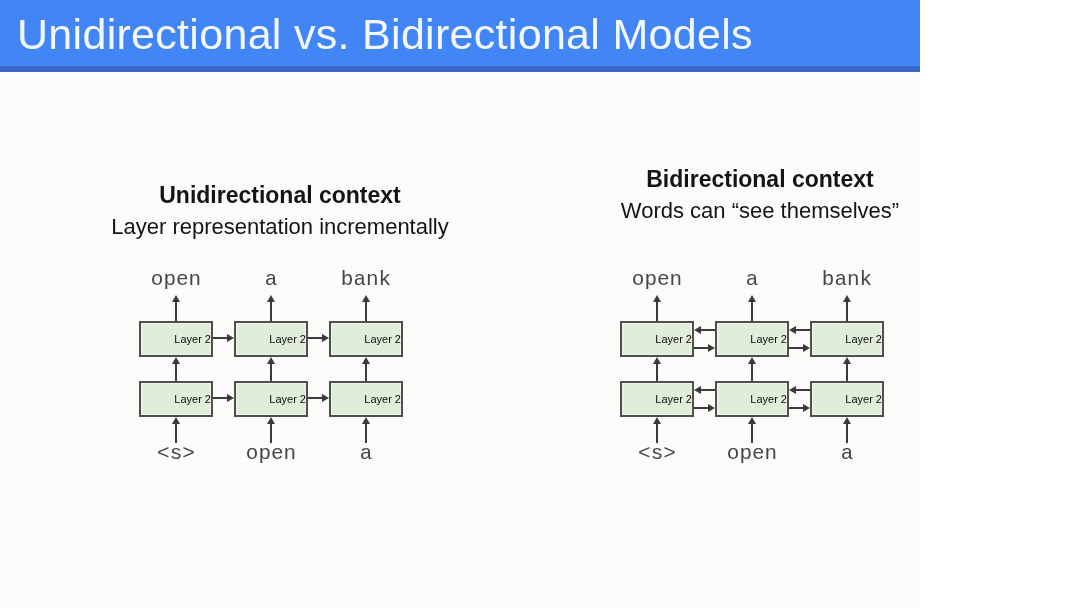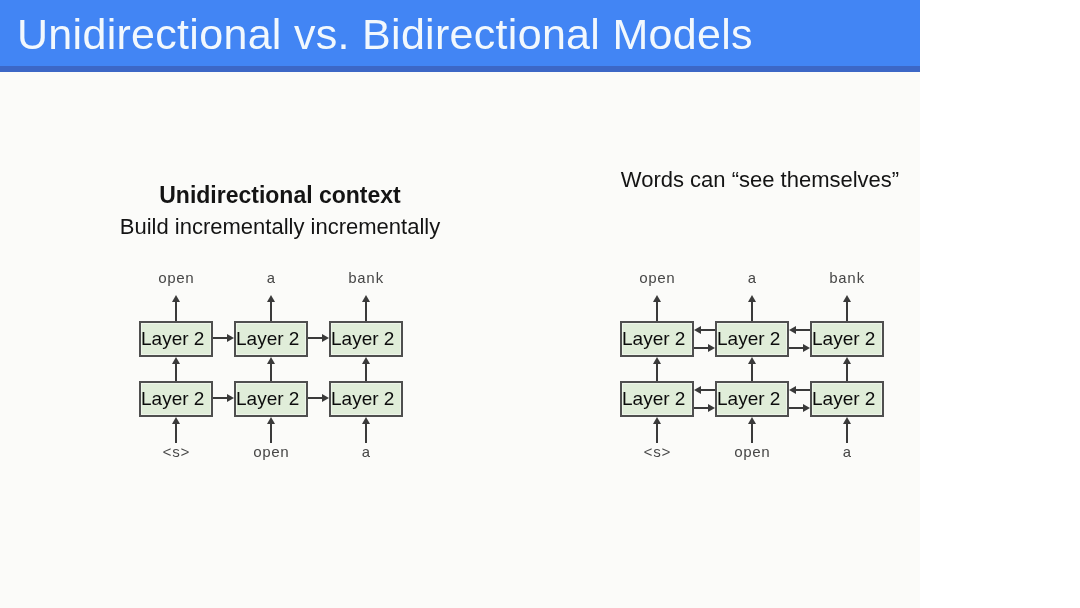--- a/index.html
+++ b/index.html
@@ -31,27 +31,27 @@
   .panel-head.left{left:40px;top:180px;}
   .panel-head.right{left:520px;top:164px;}
 
   
   .diagram{position:absolute;top:270px;width:290px;height:200px;}
   .diagram.left{left:126px;}
   .diagram.right{left:607px;}
 
   .token{position:absolute;width:90px;text-align:center;
     font-family:"Liberation Mono","DejaVu Sans Mono",monospace;
-    font-size:15px;line-height:20px;color:var(--token);white-space:nowrap;}
+    font-size:21px;line-height:20px;color:var(--token);white-space:nowrap;}
   .token.t0{left:5px;} .token.t1{left:100px;} .token.t2{left:195px;font-family:Liberation Mono, monospace;}
   .token.out{top:0;} .token.in{top:174px;}
 
   .lbox{position:absolute;width:74px;height:36px;background:var(--box-fill);
-    border:2px solid var(--box-border);display:flex;align-items:center;justify-content:flex-start;
-    font-size:19px;color:#0d0d0d;box-shadow:inset 0 0 0 1px rgba(255,255,255,.45);}
+    border:2px solid var(--box-border);display:flex;align-items:center;justify-content:flex-end;
+    font-size:11px;color:#0d0d0d;box-shadow:inset 0 0 0 1px rgba(255,255,255,.45);}
   .lbox.c0{left:13px;} .lbox.c1{left:108px;} .lbox.c2{left:203px;}
   .lbox.r0{top:51px;} .lbox.r1{top:111px;}
 
   
   .arr-v{position:absolute;width:2px;background:var(--arrow);}
   .arr-v::before{content:"";position:absolute;top:-7px;left:-3.5px;
     border-left:4.5px solid transparent;border-right:4.5px solid transparent;
     border-bottom:7px solid var(--arrow);}
   .arr-v.c0{left:49px;} .arr-v.c1{left:144px;} .arr-v.c2{left:239px;}
   .arr-v.out{top:32px;height:19px;}
@@ -70,24 +70,25 @@
 <body>
 
 <div class="stage">
 
   <header class="titlebar">
     <div class="title">Unidirectional vs. Bidirectional Models</div>
   </header>
 
   <div class="panel-head left">
     <div class="h">Unidirectional context</div>
-    <div class="sub">Build incrementally incrementally</div>
+    <div class="sub">Layer representation incrementally</div>
   </div>
 
   <div class="panel-head right">
+    <div class="h">Bidirectional context</div>
     <div class="sub">Words can “see themselves”</div>
   </div>
 
   <div class="diagram left">
 
     <div class="token out t0">open</div>
     <div class="token out t1">a</div>
     <div class="token out t2">bank</div>
 
     <div class="arr-v out c0"></div>

